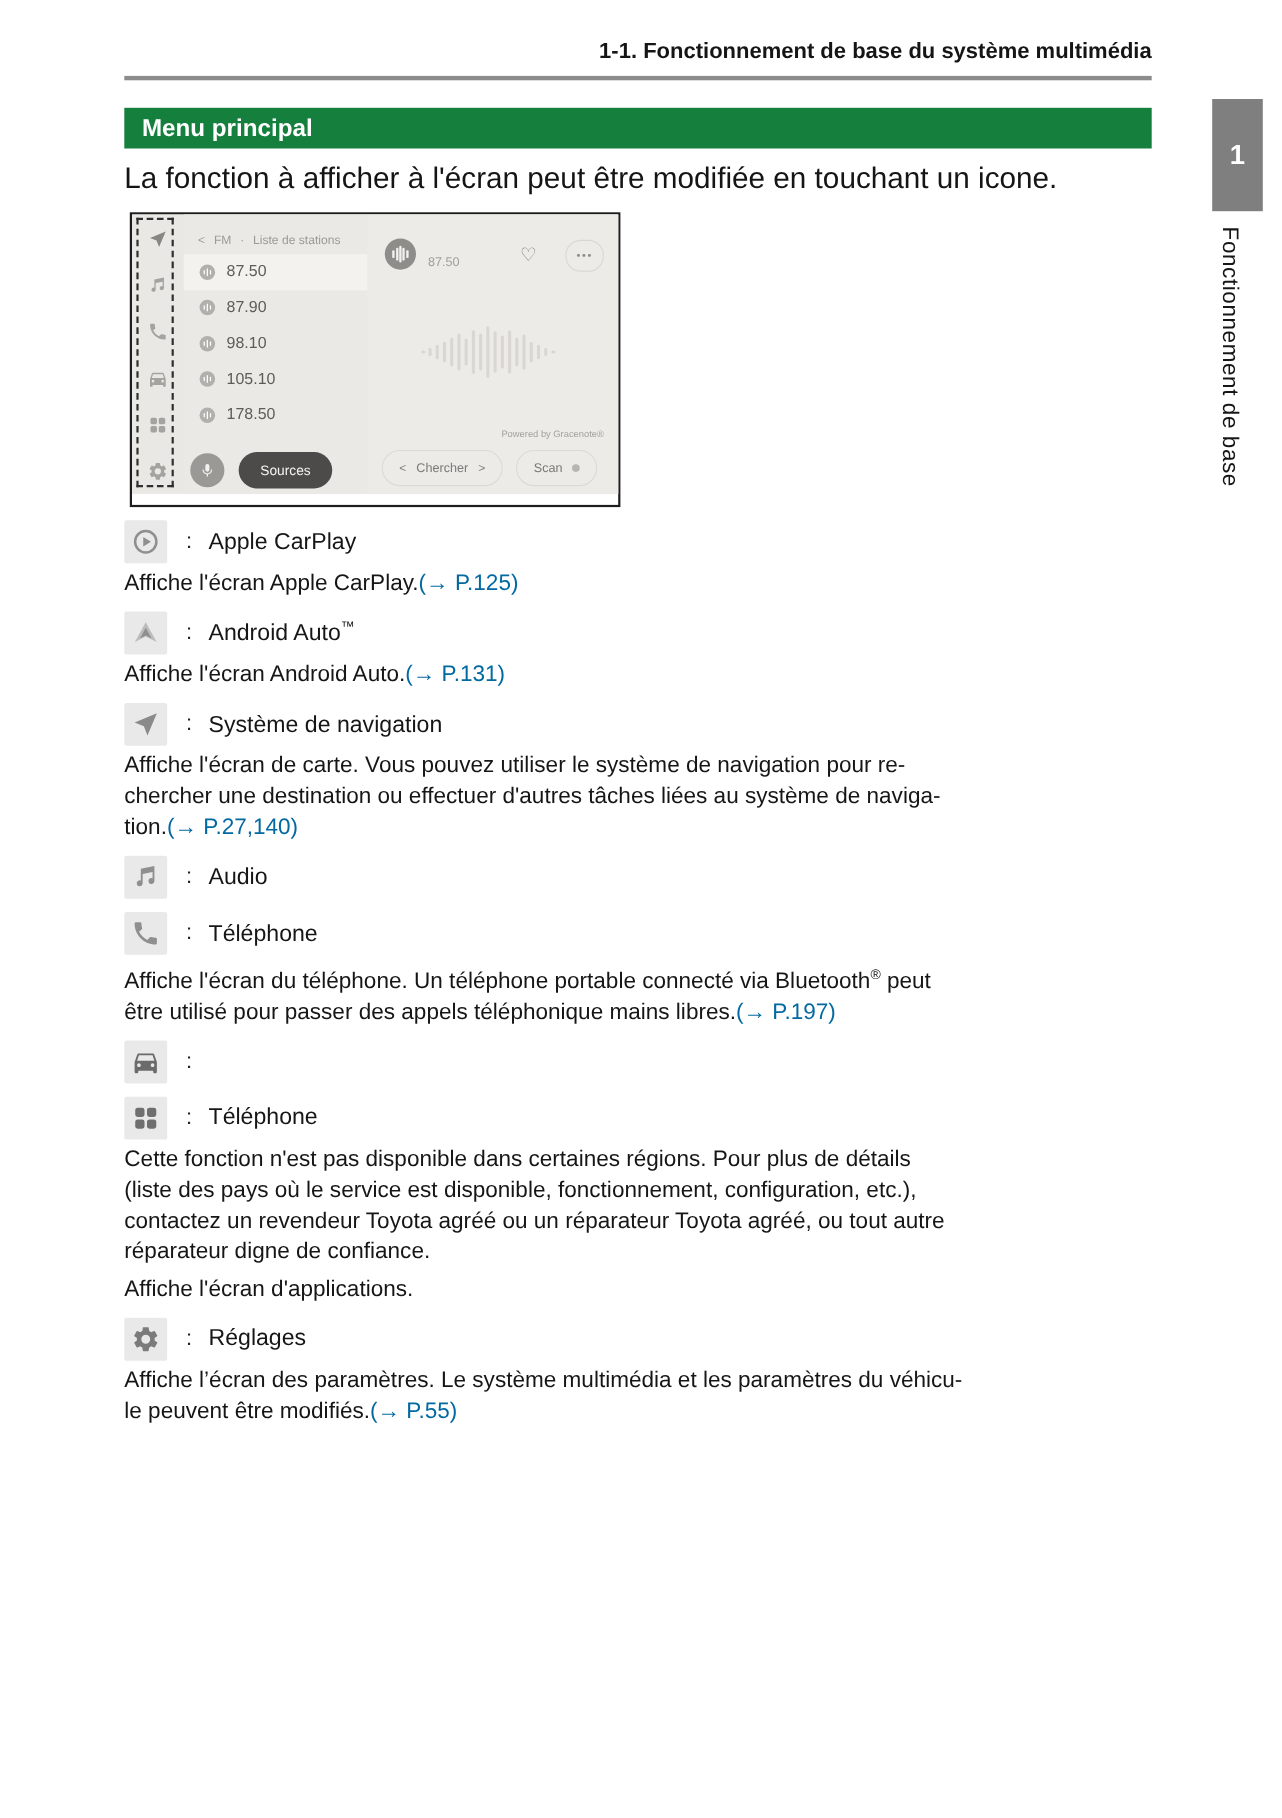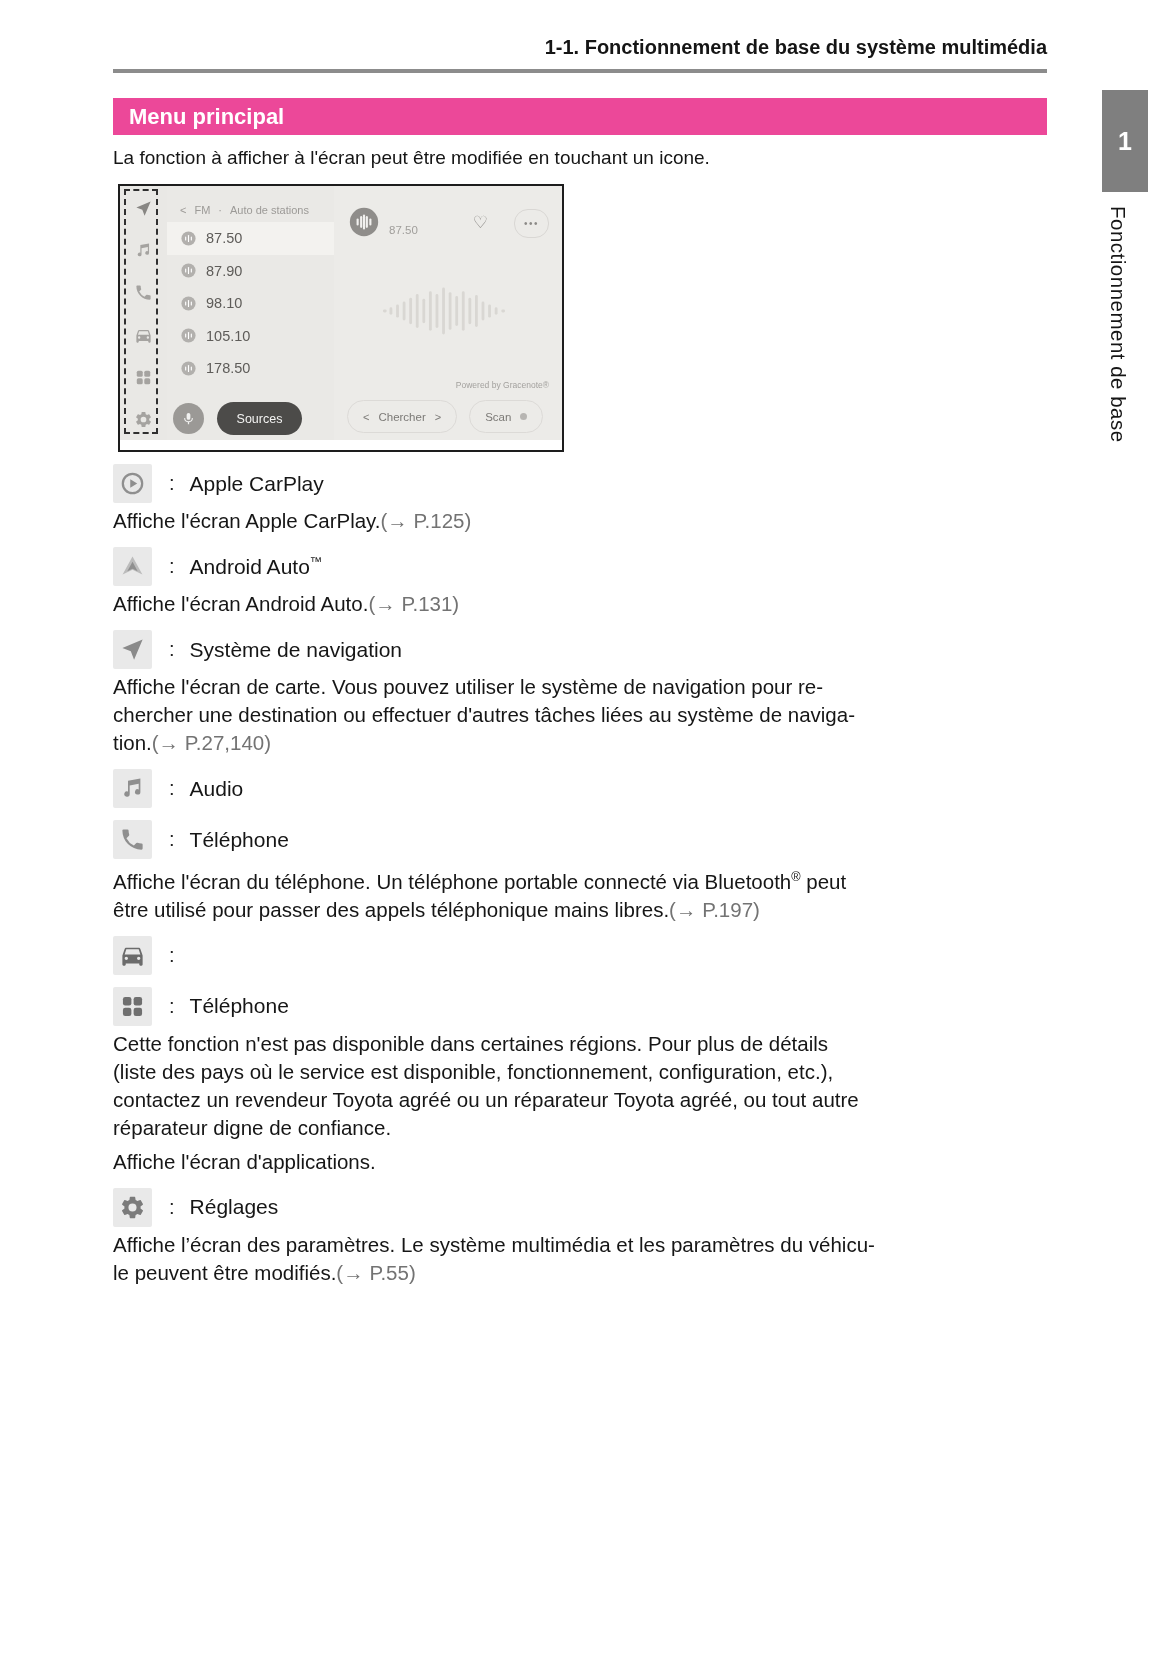--- a/index.html
+++ b/index.html
@@ -2,23 +2,23 @@
 <html><head>
 <meta charset="utf-8">
 <style>
   html,body{margin:0;padding:0;background:#fff;}
   .page{position:relative;width:1165px;height:1474px;background:#fff;overflow:hidden;
         font-family:"Liberation Sans",sans-serif;color:#151515;}
   .content{position:absolute;left:113px;top:0;width:882px;}
 
   .running-header{width:934px;text-align:right;font-weight:bold;font-size:20px;padding-top:36px;}
   .header-rule{width:934px;height:4px;background:#8c8c8c;margin-top:10px;}
-  .banner{width:934px;height:37px;background:#ec4899;margin-top:25px;color:#fff;font-size:22px;
+  .banner{width:934px;height:37px;background:#15803d;margin-top:25px;color:#fff;font-size:22px;
           font-weight:bold;line-height:37px;padding-left:16px;box-sizing:border-box;}
-  .intro{font-size:19px;margin:12px 0 12px 0;}
+  .intro{font-size:27px;margin:12px 0 12px 0;}
 
   
   .shot{margin-top:15px;margin-left:5px;width:446px;height:268px;border:2px solid #1d1d1d;
         background:#fff;box-sizing:border-box;position:relative;}
   .shot-ui{display:flex;height:254px;background:#e9e8e5;}
   .shot-sidebar{width:47px;position:relative;display:flex;flex-direction:column;align-items:center;
                 justify-content:space-between;padding:13px 0 11px;box-sizing:border-box;}
   .marquee{position:absolute;left:4px;top:3px;width:34px;height:245px;border:2px dashed #2f2f2f;box-sizing:border-box;}
   .side-ic{width:19px;height:19px;color:#a5a3a0;position:relative;z-index:1;}
   .side-ic.active{color:#888683;}
@@ -60,21 +60,21 @@
   .icon-box svg{width:27px;height:27px;display:block;}
   .ic-vehicle-info{color:#6b6b6b;}
   .ic-connecte{color:#6f6f6f;}
   .ic-reglages{color:#7b7b7b;}
   .ic-navigation{color:#8a8a8a;}
   .colon{margin:0 15px 0 17px;font-size:20px;color:#222;}
   .menu-label{font-size:21px;color:#161616;}
   .menu-label sup{font-size:60%;}
   .menu-body{font-size:20.5px;line-height:28px;margin:4px 0 6px;white-space:pre-wrap;color:#161616;}
   .menu-body sup{font-size:62%;}
-  .xref{color:#737373;}
+  .xref{color:#0369a1;}
 
   
   .chapter-tab{position:absolute;left:1102px;top:90px;width:46px;height:102px;background:#7f7f7f;color:#fff;
                font-size:25px;font-weight:bold;display:flex;align-items:center;justify-content:center;}
   .vertical-title{position:absolute;left:1106px;top:206px;writing-mode:vertical-rl;font-size:20.5px;
                   color:#161616;letter-spacing:.5px;}
 
   
   .footnote{position:absolute;left:126px;top:1544px;font-size:19.5px;color:#161616;}
   .fn-small{font-size:14.5px;}
@@ -133,21 +133,21 @@
               <svg viewBox="0 0 24 24">
                 <path fill="currentColor" d="M19.14 12.94c.04-.3.06-.61.06-.94s-.02-.64-.07-.94l2.03-1.58a.49.49 0 0 0 .12-.61l-1.92-3.32a.49.49 0 0 0-.59-.22l-2.39.96a7 7 0 0 0-1.62-.94l-.36-2.54a.48.48 0 0 0-.48-.41h-3.84a.48.48 0 0 0-.47.41l-.36 2.54c-.59.24-1.13.57-1.62.94l-2.39-.96a.48.48 0 0 0-.59.22L2.74 8.87c-.12.21-.08.47.12.61l2.03 1.58c-.05.3-.09.63-.09.94s.02.64.07.94l-2.03 1.58a.49.49 0 0 0-.12.61l1.92 3.32c.12.22.37.29.59.22l2.39-.96c.5.38 1.03.7 1.62.94l.36 2.54c.05.24.24.41.48.41h3.84c.24 0 .44-.17.47-.41l.36-2.54a7 7 0 0 0 1.62-.94l2.39.96c.22.08.47 0 .59-.22l1.92-3.32a.49.49 0 0 0-.12-.61zM12 15.6a3.6 3.6 0 1 1 0-7.2 3.6 3.6 0 0 1 0 7.2z"></path>
               </svg>
             </span>
           </div>
         <div class="shot-list">
           <div class="list-header">
             <span>&lt;</span>
             <span>FM</span>
             <span>·</span>
-            <span>Auto de stations</span>
+            <span>Liste de stations</span>
           </div>
           <div>
               <div class="station-row selected">
                 <span class="station-ic">
                   <svg viewBox="0 0 24 24">
                     <circle cx="12" cy="12" r="10" fill="currentColor"></circle>
                     <g stroke="#fff" stroke-width="1.6" stroke-linecap="round">
                       <line x1="8" y1="10" x2="8" y2="14"></line>
                       <line x1="12" y1="7.8" x2="12" y2="16.2"></line>
                       <line x1="16" y1="10" x2="16" y2="14"></line>

